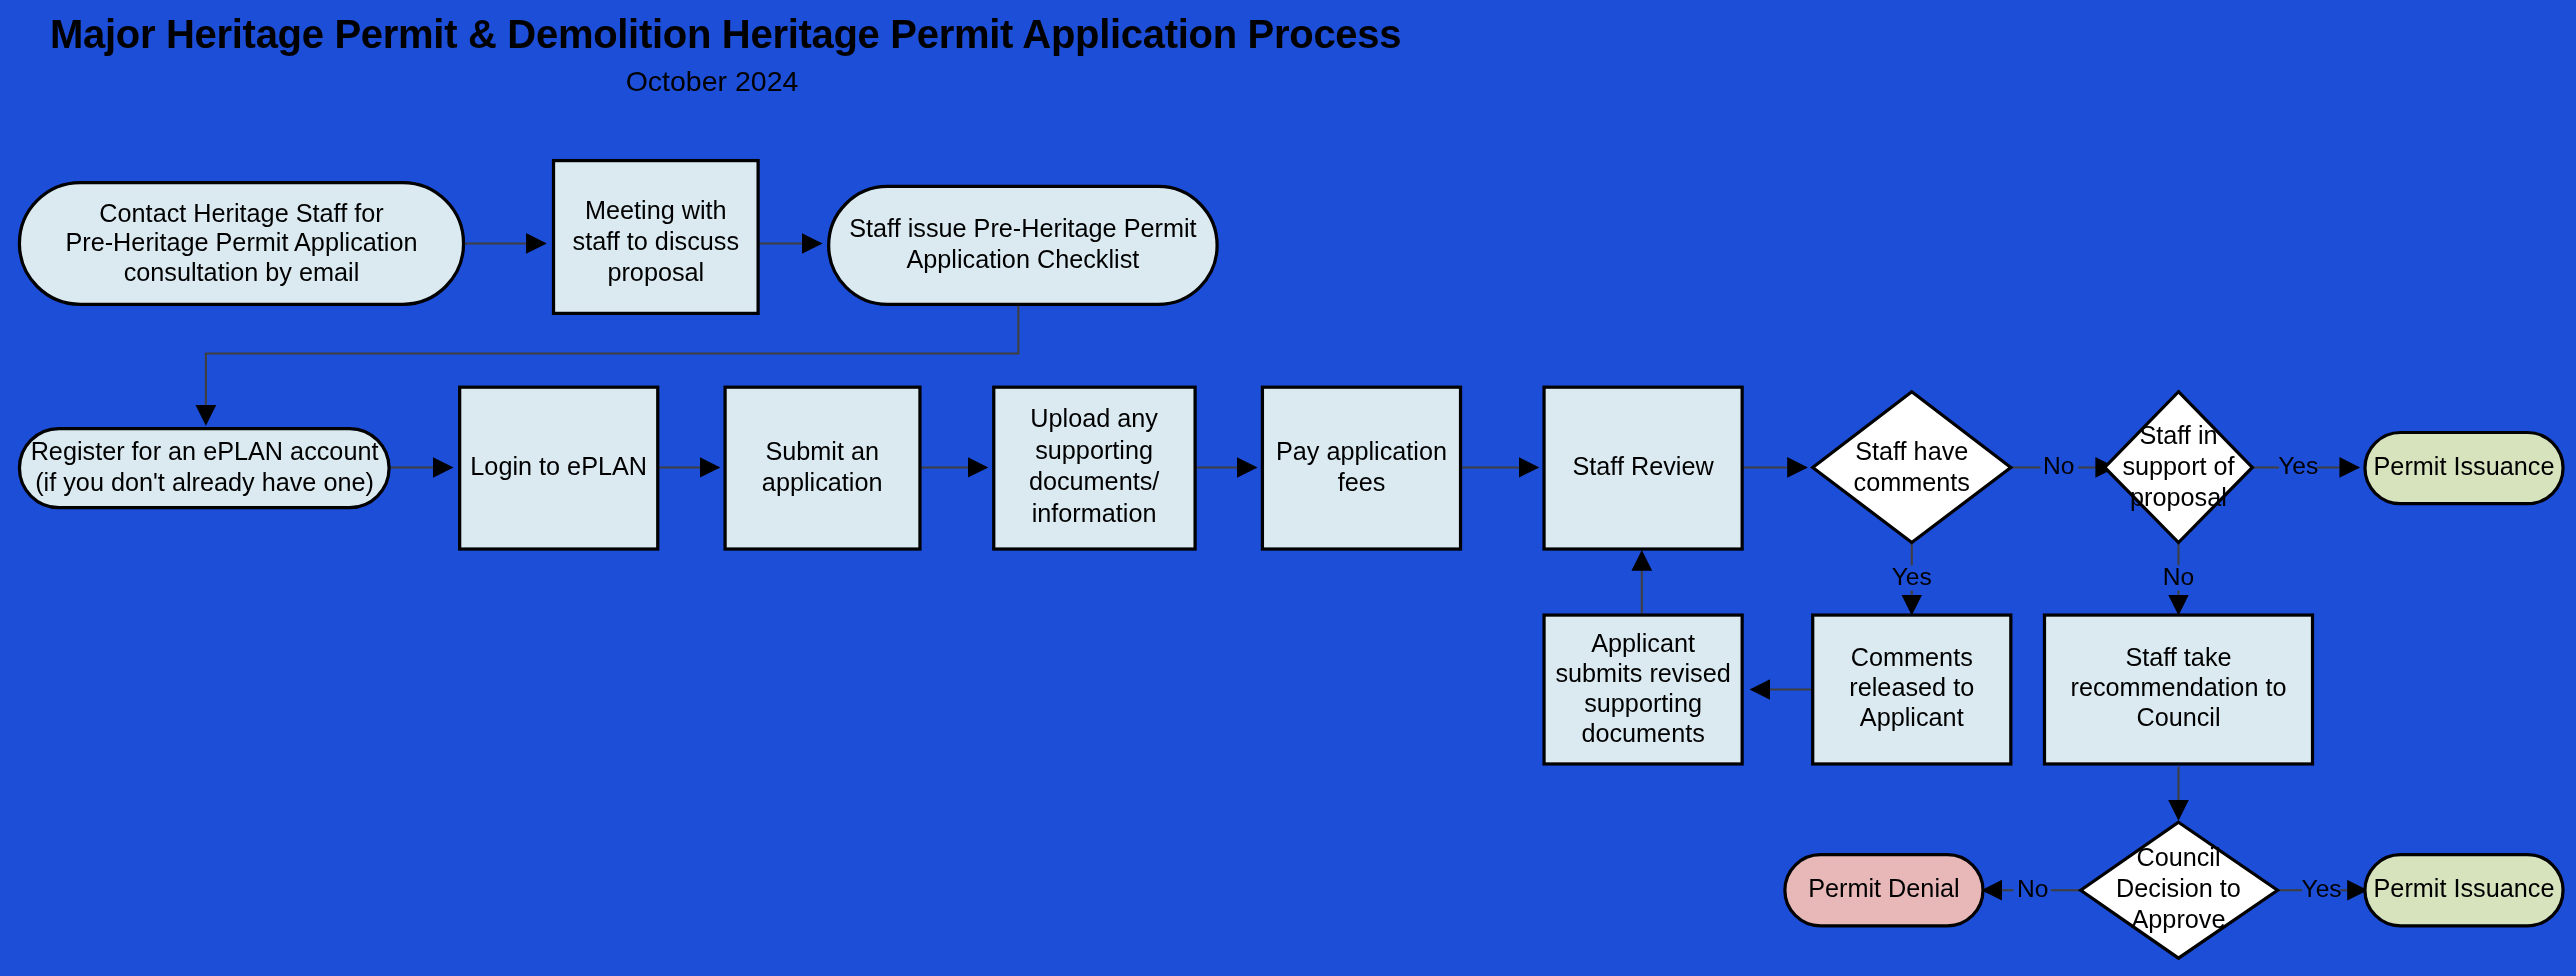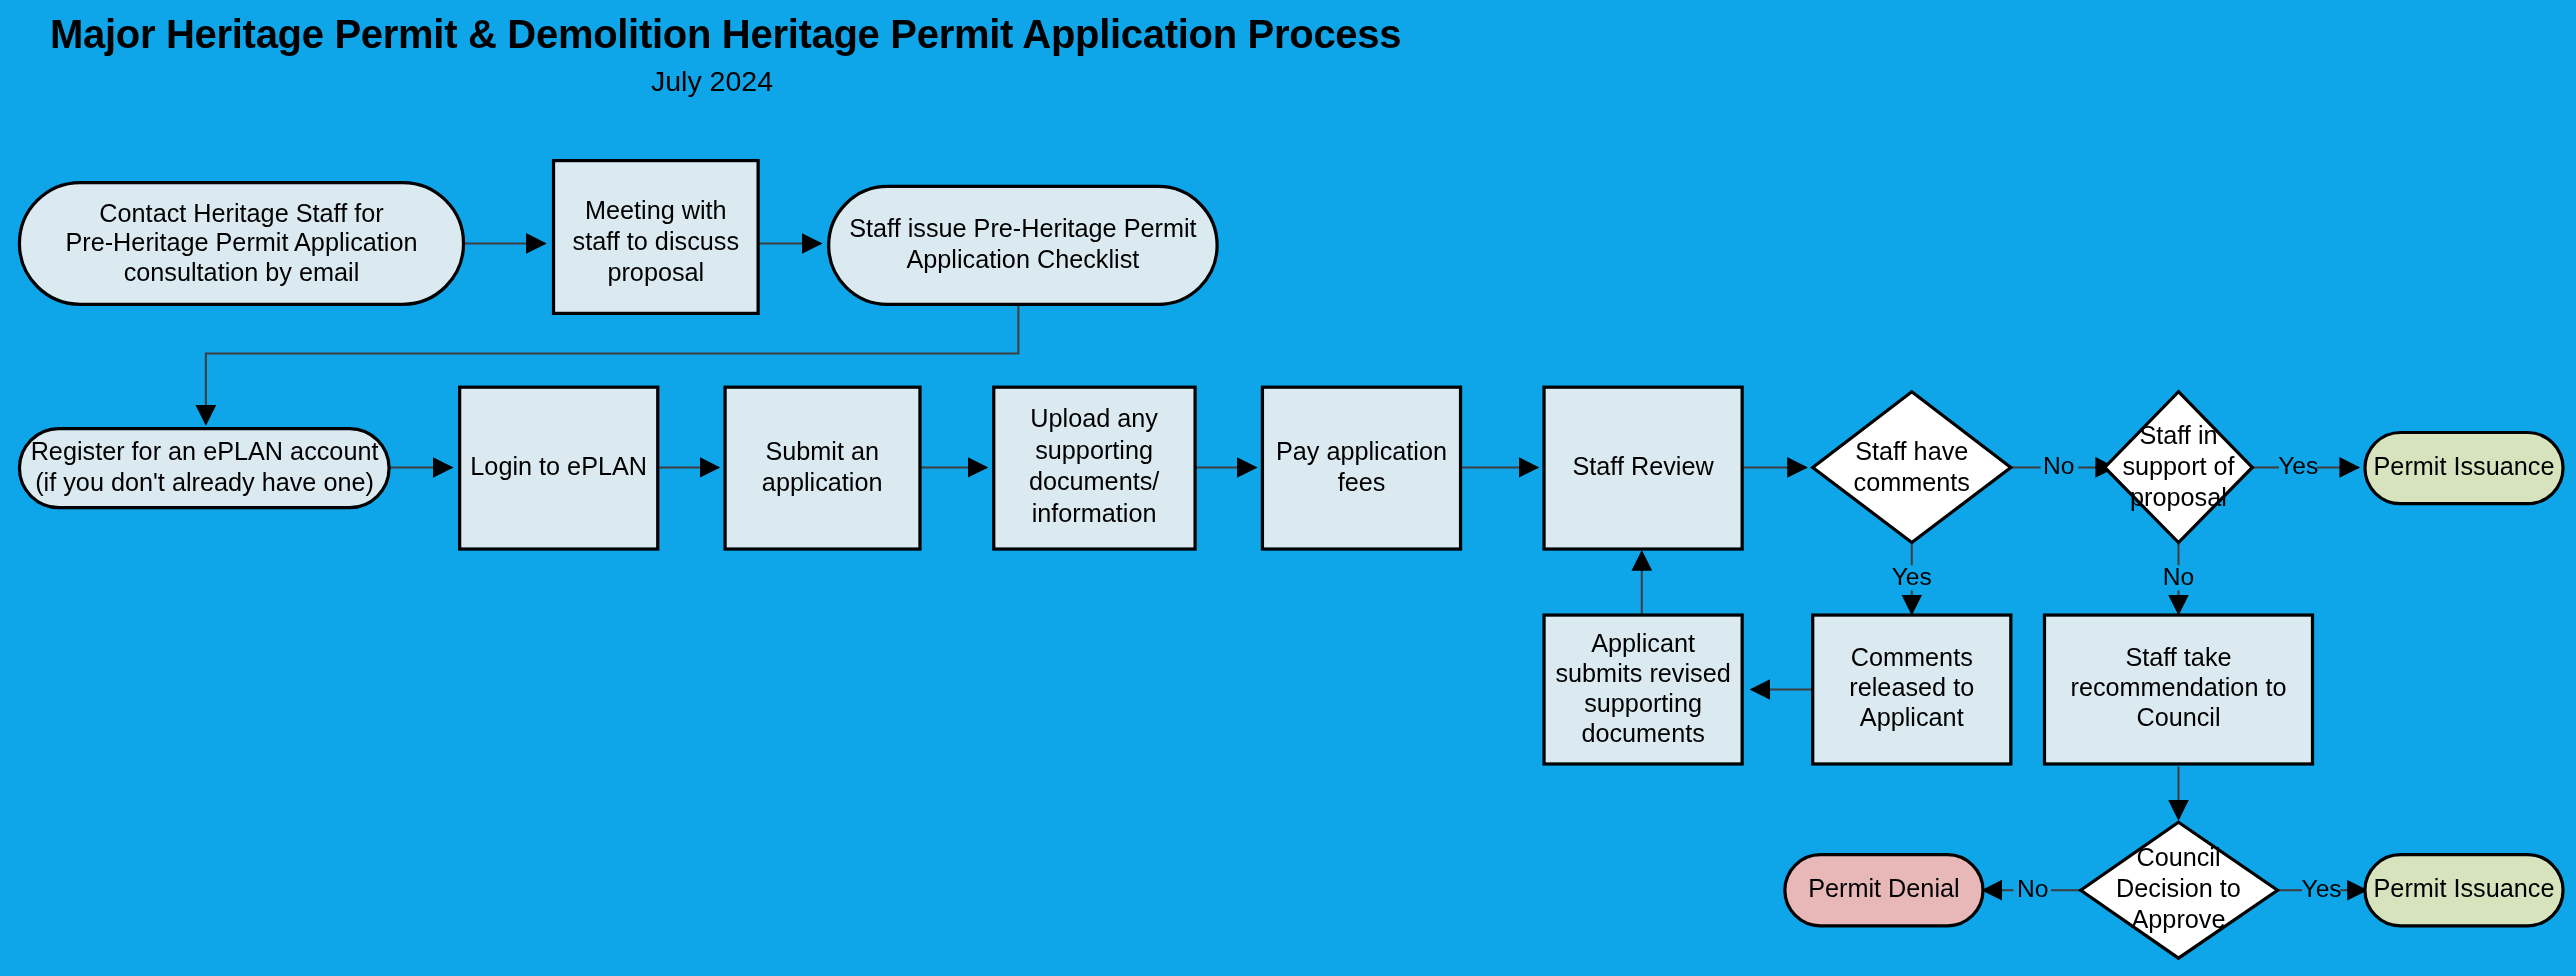--- a/index.html
+++ b/index.html
@@ -4,21 +4,21 @@
 <title>Major Heritage Permit &amp; Demolition Heritage Permit Application Process</title>
 <style>
   html,body{margin:0;padding:0;background:#ffffff;}
   body{
     width:2576px;height:977px;
     font-family:"Liberation Sans","DejaVu Sans",sans-serif;
     color:#000000;
     overflow:hidden;
     position:relative;
   }
-  #page{position:relative;width:2576px;height:977px;background:#0ea5e9;}
+  #page{position:relative;width:2576px;height:977px;background:#1d4ed8;}
   .hdr{position:absolute;}
   #title{
     left:50px;top:11.7px;
     font-size:40px;font-weight:bold;letter-spacing:-0.3px;
     white-space:nowrap;
   }
   #subtitle{
     left:0;top:65px;width:1424px;text-align:center;
     font-size:28.5px;font-weight:normal;
   }
@@ -40,21 +40,21 @@
     font-size:38px;fill:#000000;text-anchor:middle;
     dominant-baseline:middle;
   }
 </style>
 </head>
 <body>
 
 <div id="page">
 
   <div class="hdr" id="title">Major Heritage Permit &amp; Demolition Heritage Permit Application Process</div>
-  <div class="hdr" id="subtitle">July 2024</div>
+  <div class="hdr" id="subtitle">October 2024</div>
 
   <svg id="flow" viewBox="0 0 3979 1509">
     <defs>
       <marker id="ah" markerWidth="11" markerHeight="11" refX="9.2" refY="5" orient="auto" markerUnits="strokeWidth">
         <path d="M0,0 L10,5 L0,10 z" class="edgeHead"></path>
       </marker>
     </defs>
 
     <g>
 

